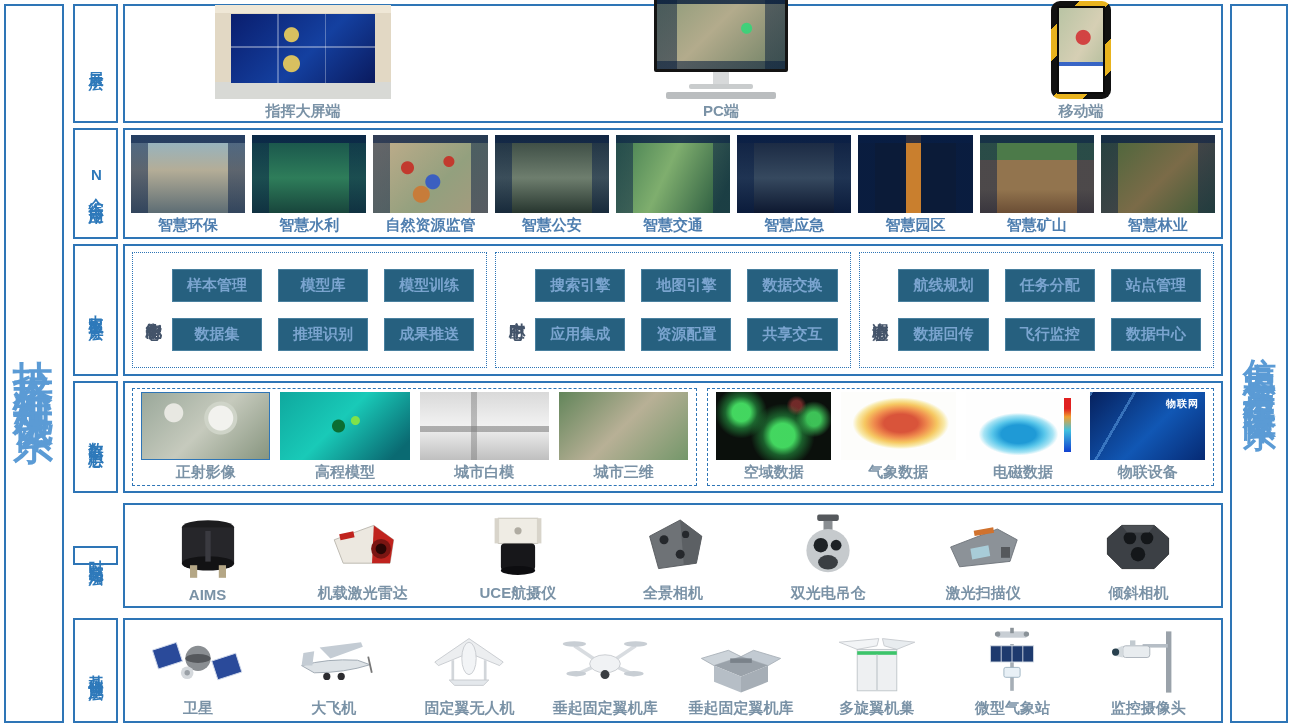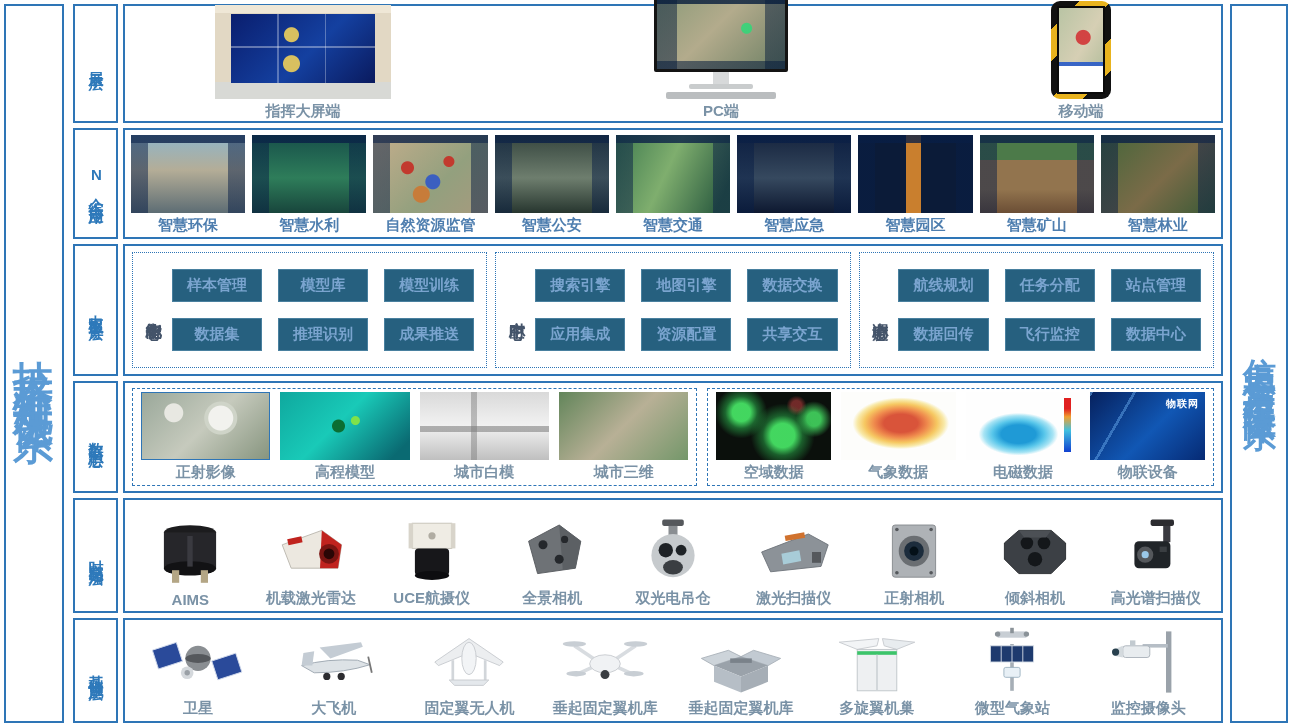--- a/index.html
+++ b/index.html
@@ -20,21 +20,21 @@
   
   .rows { position:absolute; left:73px; top:4px; width:1150px; height:719px;
           display:flex; flex-direction:column; gap:5px; }
   .row { display:flex; gap:5px; }
   .row-label { width:45px; flex:none; border:2px solid #2E75B6; background:#fff;
                display:flex; align-items:center; justify-content:center; }
   .row-label span { color:#2E79BA; font-weight:bold; font-size:15px; letter-spacing:3px; }
   .row-body { flex:1; border:2px solid #2E75B6; background:#fff; position:relative; }
 
   .r1 { height:119px; } .r2 { height:112px; } .r3 { height:134px; }
-  .r4 { height:112px; } .r5 { height:116px; } .r6 { flex:1; }
+  .r4 { height:112px; } .r5 { height:116px;align-items:center; } .r6 { flex:1; }
 
   .cap { font-weight:bold; font-size:15px; color:#7A92A6; text-align:center;
          margin-top:3px; white-space:nowrap; }
   .cap-blue { color:#4E7EAF; }
 
   
   .display-row { display:flex; align-items:flex-end; height:100%; padding:0 110px 0 90px;
                  justify-content:space-between; }
   .dev { display:flex; flex-direction:column; align-items:center; }
   .bigscreen { width:176px; height:94px; background:linear-gradient(180deg,#efe7d6 0 8%,#e2d8c4 8% 82%,#d8d9d5 82% 100%); position:relative; }
@@ -385,51 +385,27 @@
             <svg viewBox="0 0 100 80">
               <path d="M14,40 L66,20 L88,32 L80,56 L24,62 Z" fill="#8c9298" stroke="#6e747a"></path>
               <rect x="40" y="20" width="22" height="6" fill="#d0722e" transform="rotate(-10 51 23)"></rect>
               <path d="M36,42 L56,38 L58,50 L38,54 Z" fill="#a8ccd8"></path>
               <rect x="70" y="40" width="10" height="12" fill="#55585c"></rect>
             </svg>
             <div class="cap">激光扫描仪</div>
           </div>
           <div class="dev-item">
             <svg viewBox="0 0 100 80">
-              <rect x="26" y="10" width="48" height="58" rx="3" fill="#aeb2b6" stroke="#84888c"></rect>
-              <circle cx="50" cy="39" r="17" fill="#6a6e72"></circle>
-                <circle cx="50" cy="39" r="11" fill="#1c2c3c"></circle>
-                <circle cx="50" cy="39" r="5" fill="#041018"></circle>
-              <circle cx="31" cy="15" r="2" fill="#55585c"></circle>
-                <circle cx="69" cy="15" r="2" fill="#55585c"></circle>
-              <circle cx="31" cy="63" r="2" fill="#55585c"></circle>
-                <circle cx="69" cy="63" r="2" fill="#55585c"></circle>
-            </svg>
-            <div class="cap">正射相机</div>
-          </div>
-          <div class="dev-item">
-            <svg viewBox="0 0 100 80">
               <path d="M32,16 h36 l16,14 v18 l-16,16 h-36 l-16,-16 v-18 Z" fill="#3c4045" stroke="#26292d"></path>
               <circle cx="41" cy="30" r="7" fill="#14171a"></circle>
                 <circle cx="60" cy="30" r="7" fill="#14171a"></circle>
               <circle cx="50" cy="48" r="8" fill="#14171a"></circle>
               <path d="M32,16 h36 l-6,8 h-24 Z" fill="#4c5055"></path>
             </svg>
             <div class="cap">倾斜相机</div>
-          </div>
-          <div class="dev-item">
-            <svg viewBox="0 0 100 80">
-              <rect x="44" y="4" width="26" height="7" rx="2" fill="#2c2c30"></rect>
-                <rect x="58" y="11" width="8" height="18" fill="#3a3a40"></rect>
-              <rect x="26" y="28" width="40" height="30" rx="5" fill="#202428"></rect>
-              <circle cx="38" cy="43" r="9" fill="#55585c"></circle>
-                <circle cx="38" cy="43" r="4" fill="#9ac8e8"></circle>
-              <rect x="54" y="34" width="8" height="6" fill="#3a3e42"></rect>
-            </svg>
-            <div class="cap">高光谱扫描仪</div>
           </div>
         </div>
       </div>
     </div>
 
     <div class="row r6">
       <div class="row-label">
         <span class="vtext">基础设施层</span>
       </div>
       <div class="row-body">

